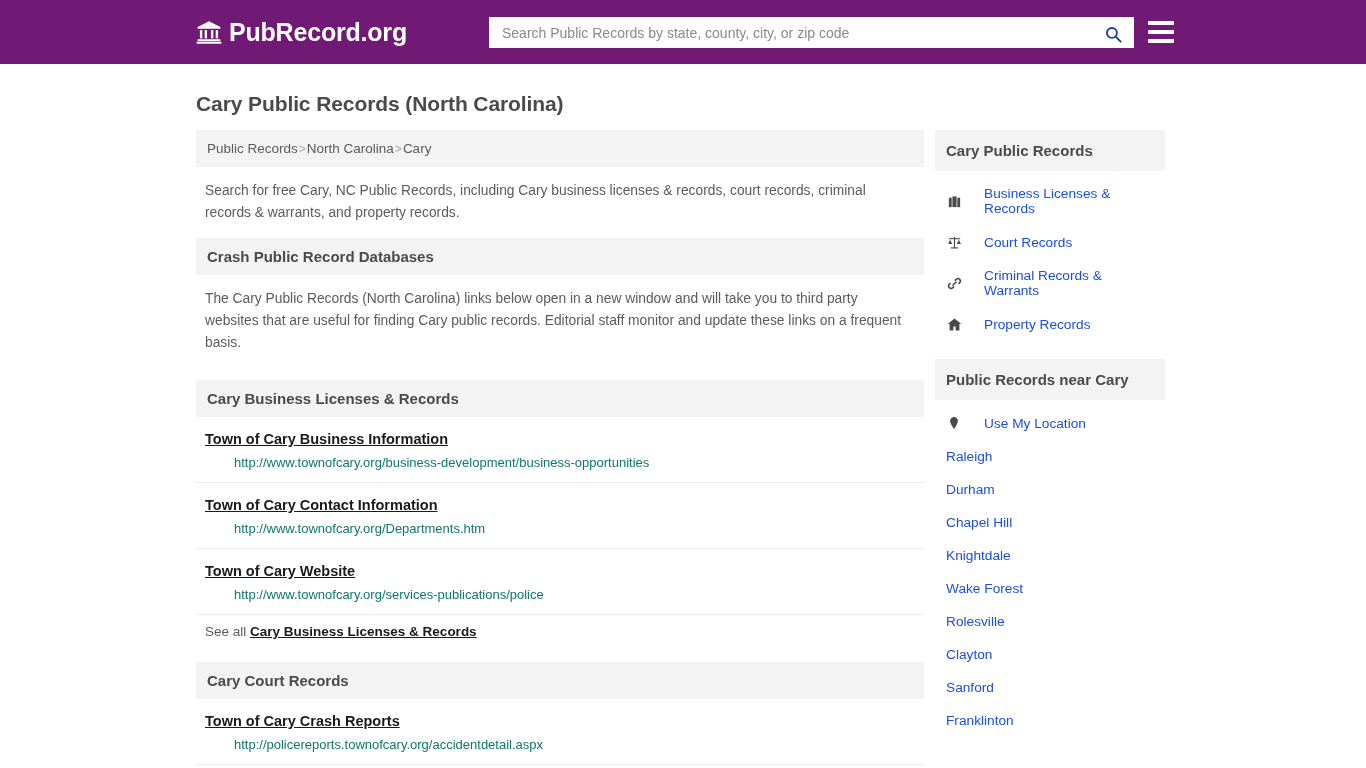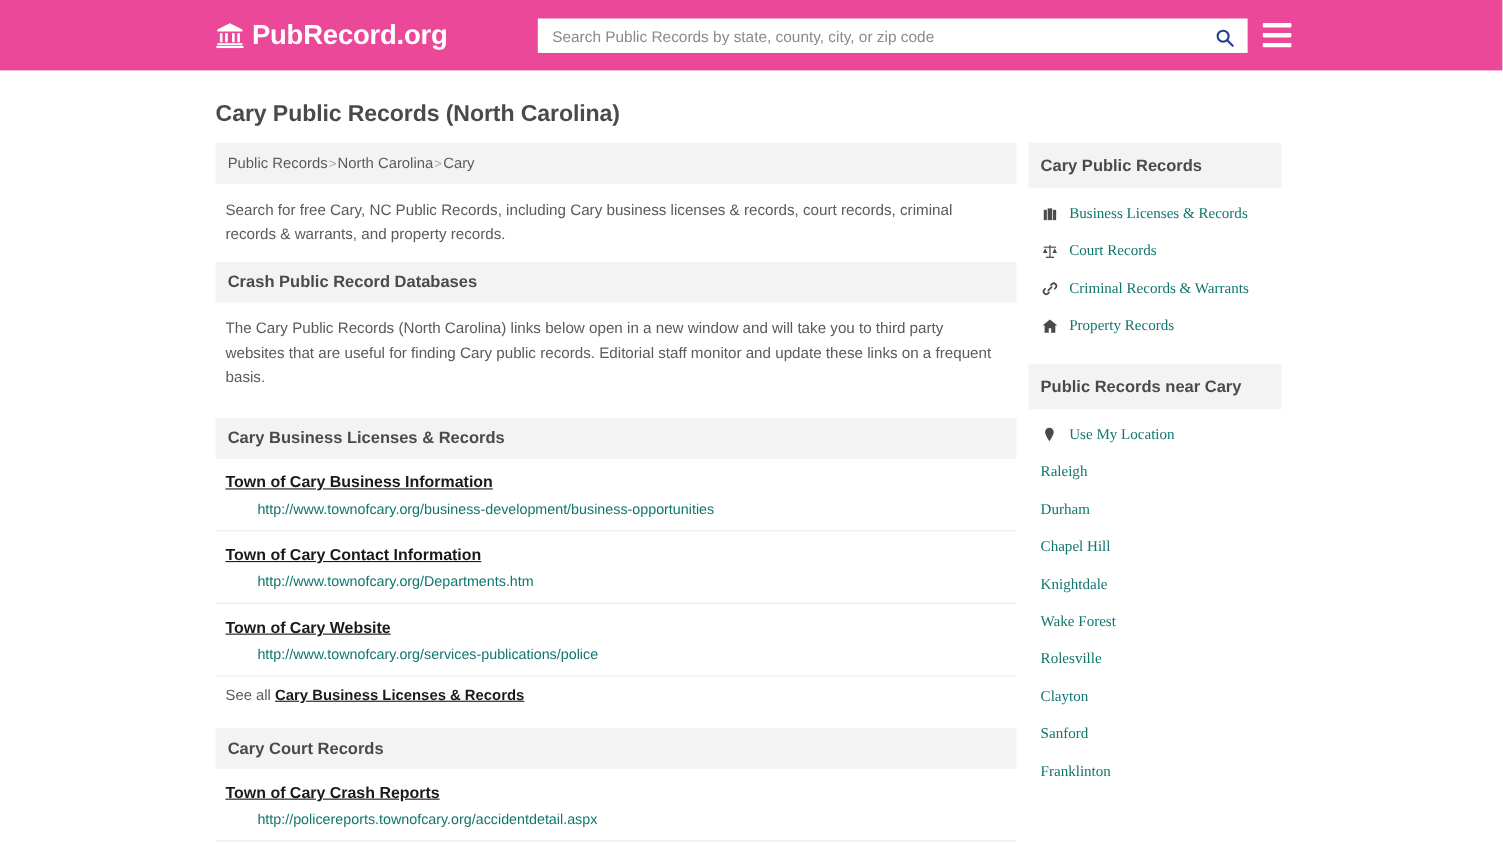--- a/index.html
+++ b/index.html
@@ -8,21 +8,21 @@
     width: 1366px; height: 768px;
     overflow: hidden;
     background: #ffffff;
     font-family: "Liberation Sans", sans-serif;
     -webkit-font-smoothing: antialiased;
   }
 
   
   .site-header {
     height: 64px;
-    background: #ec4899;
+    background: #701a75;
     display: flex;
     align-items: center;
     padding: 0 0 0 196px;
   }
   .brand {
     display: flex;
     align-items: center;
     gap: 7px;
     text-decoration: none;
     color: #ffffff;
@@ -164,27 +164,26 @@
     background: #f3f3f3;
     padding: 12px 11px;
     font-size: 15px;
     font-weight: bold;
     color: #4a4a4a;
   }
   .side-list { padding: 6px 0 4px 0; }
   .side-item {
     display: flex;
     align-items: center;
-    gap: 10px;
+    gap: 22px;
     padding: 9px 11px;
     font-size: 13.7px;
-    color: #0f766e;
+    color: #1d4ed8;
     text-decoration: none;
     cursor: pointer;
-    font-family: Liberation Serif, serif;
   }
   .side-icon {
     width: 16px; height: 16px;
     display: flex; align-items: center; justify-content: center;
     flex: 0 0 16px;
     color: #4a4a4a;
   }
   .side-icon svg { display: block; }
   .side-item-plain { padding-left: 11px; }
   .side-gap { height: 14px; }

